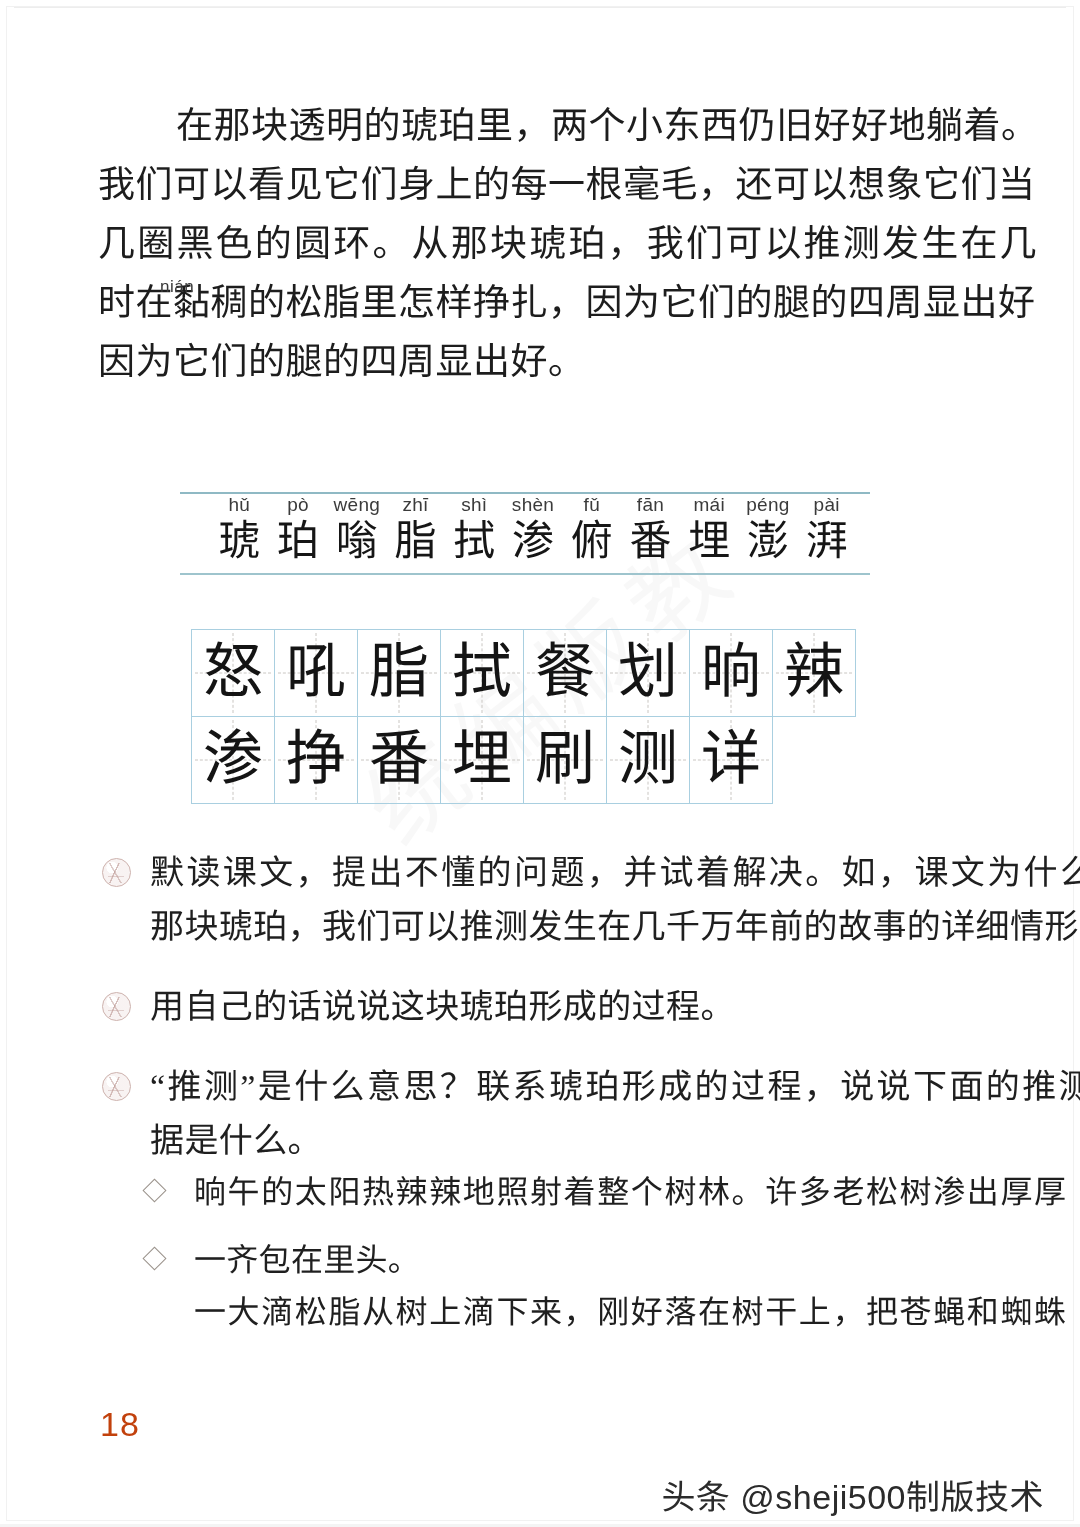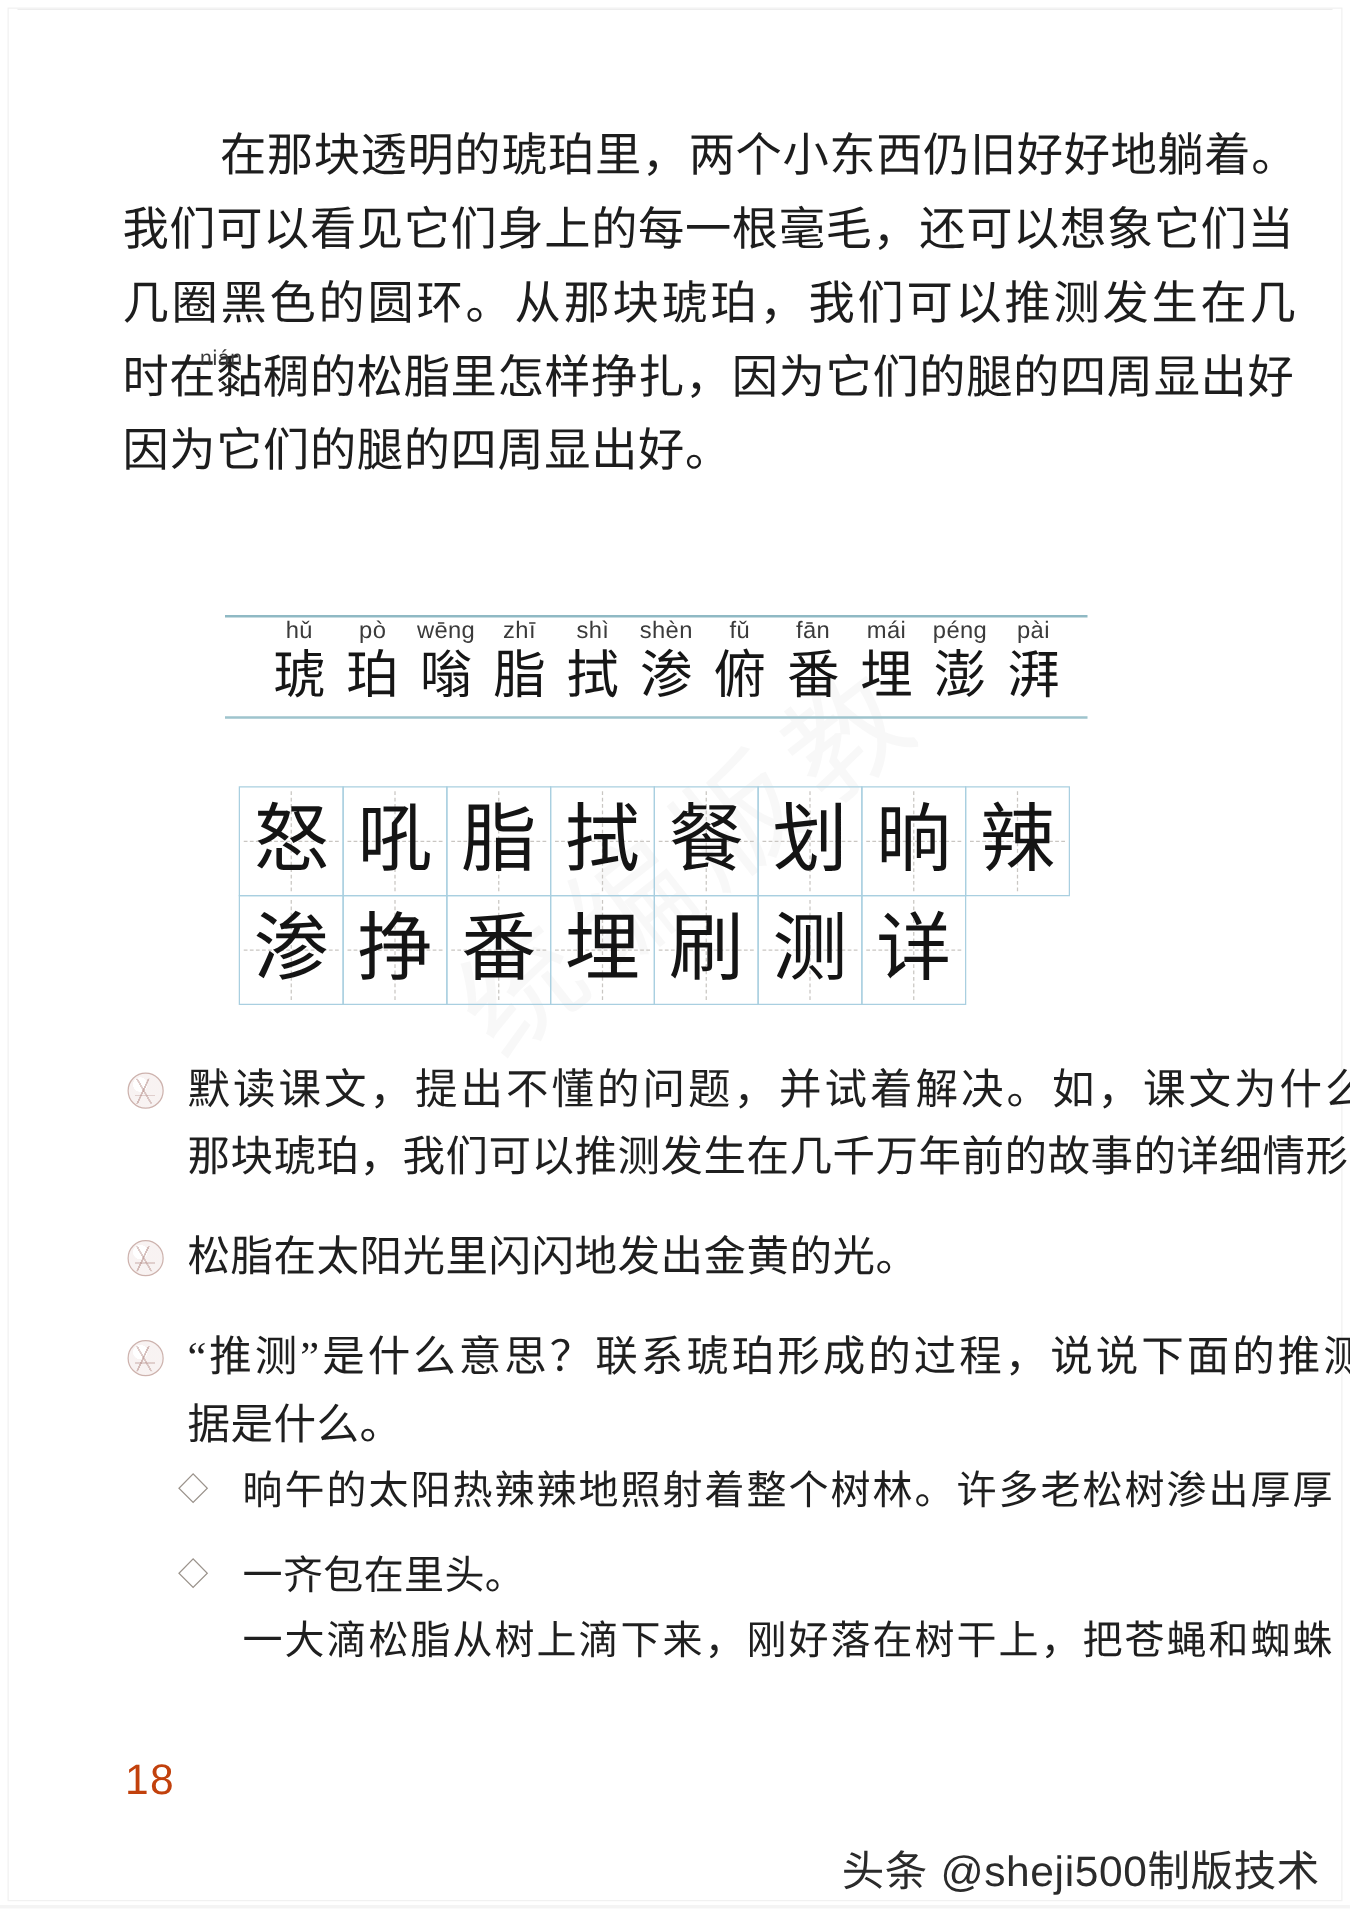--- a/index.html
+++ b/index.html
@@ -242,21 +242,21 @@
     top: 1405px;
     font-family: "Liberation Sans", sans-serif;
     font-size: 34px;
     color: #c2410c;
     letter-spacing: 1px;
   }
 
   
   .watermark {
     position: absolute;
-    right: 24px;
+    right: 36px;
     top: 1470px;
     font-family: "Liberation Sans", sans-serif;
     font-size: 34px;
     color: #2b2b2b;
     letter-spacing: 0.5px;
     white-space: nowrap;
   }
   .wm-bottom-rule {
     position: absolute;
     left: 0; right: 0; bottom: 0;
@@ -439,21 +439,21 @@
       <div class="ex-item">
         <span class="ex-bullet"></span>
         <div class="ex-text">
           <span class="ln wide">默读课文，提出不懂的问题，并试着解决。如，课文为什么说“从</span>
           <span class="ln">那块琥珀，我们可以推测发生在几千万年前的故事的详细情形”？</span>
         </div>
       </div>
       <div class="ex-item">
         <span class="ex-bullet"></span>
         <div class="ex-text">
-          <span class="ln">松脂在太阳光里闪闪地发出金黄的光。</span>
+          <span class="ln">用自己的话说说这块琥珀形成的过程。</span>
         </div>
       </div>
       <div class="ex-item">
         <span class="ex-bullet"></span>
         <div class="ex-text">
           <span class="ln wide">“推测”是什么意思？联系琥珀形成的过程，说说下面的推测依</span>
           <span class="ln">据是什么。</span>
         </div>
       </div>
     </div>

